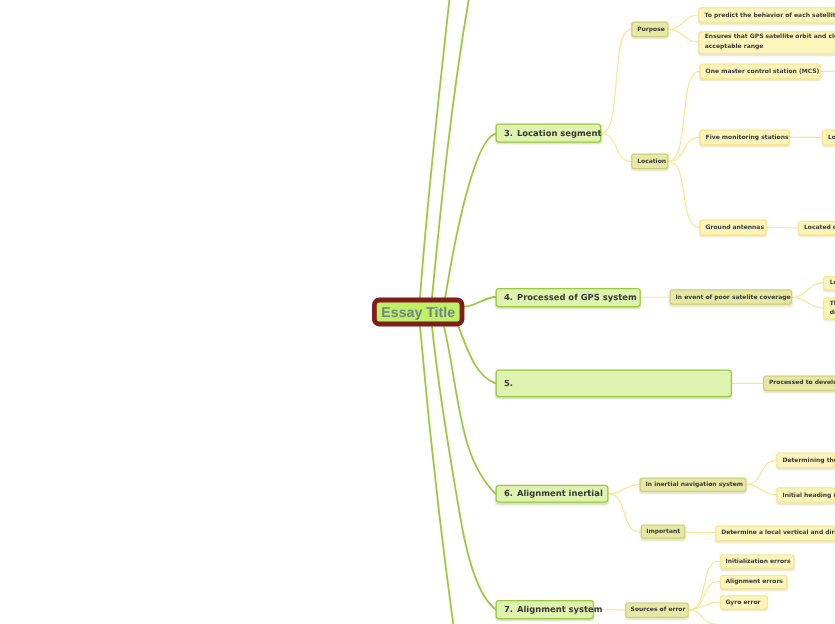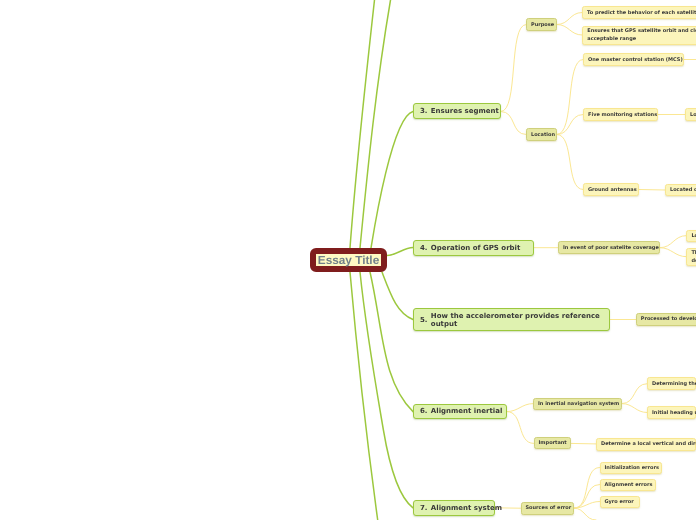--- a/index.html
+++ b/index.html
@@ -3,21 +3,21 @@
 <meta charset="utf-8">
 <title>Mind Map</title>
 <style>
   html,body{margin:0;padding:0;}
   body{width:696px;height:520px;background:#ffffff;overflow:hidden;
        font-family:"DejaVu Sans",sans-serif;-webkit-font-smoothing:antialiased;text-rendering:geometricPrecision;}
   #canvas{position:relative;width:696px;height:520px;overflow:hidden;background:#fff;}
   #links{position:absolute;left:0;top:0;width:696px;height:520px;pointer-events:none;}
   .node{position:absolute;box-sizing:border-box;display:flex;align-items:center;
         white-space:pre;line-height:1.2;}
-  .root{background:#fef9c3;border:6px solid #7f1d1d;border-radius:6px;
+  .root{background:#bef264;border:4px solid #7f1d1d;border-radius:6px;
         color:#72808a;font-size:11.8px;font-weight:bold;letter-spacing:0;
         font-family:"Liberation Sans",sans-serif;
         justify-content:center;}
   .lvl1{background:#dff2b0;border:1.2px solid #9cc83e;border-radius:3px;
         color:#383838;font-weight:bold;font-size:7px;
         padding:0 6px;box-shadow:0 1px 1.5px rgba(140,170,90,0.38);}
   .lvl2{background:#e7e8a4;border:1px solid #cfd07c;border-radius:2.5px;color:#3a3a3a;
         font-size:5px;font-weight:bold;padding:0 4px;box-shadow:0 1px 1.5px rgba(190,180,100,0.35);}
   
   .lvl3{line-height:1.6;background:#fcf5bb;border:1px solid #f8e691;border-radius:2.5px;color:#3a3a3a;
@@ -59,24 +59,23 @@
       <path d="M 390.5 0 C 376.2 84.2 368.2 163.1 360 248" stroke="#9cc83e" stroke-width="1.5" fill="none" stroke-linecap="round"></path>
       <path d="M 371 248 C 373.2 234.7 391.6 116.8 413 111.5" stroke="#9cc83e" stroke-width="1.5" fill="none" stroke-linecap="round"></path>
       <path d="M 387 255.5 C 396 255.5 404 247.5 413 247.5" stroke="#9cc83e" stroke-width="1.5" fill="none" stroke-linecap="round"></path>
       <path d="M 350 272 C 358.1 364.3 367.6 446.1 377.7 520" stroke="#9cc83e" stroke-width="1.5" fill="none" stroke-linecap="round"></path>
       <path d="M 360 272 C 366 330.4 376.2 387.7 383.4 430 C 390.1 469.6 399 497.4 413 507.8" stroke="#9cc83e" stroke-width="1.5" fill="none" stroke-linecap="round"></path>
       <path d="M 370 272 C 383.2 329.7 382 381 413 411.6" stroke="#9cc83e" stroke-width="1.5" fill="none" stroke-linecap="round"></path>
       <path d="M 382 272 C 391.1 295.9 397.3 313.6 413 319.5" stroke="#9cc83e" stroke-width="1.5" fill="none" stroke-linecap="round"></path>
     </svg>
   <div id="nodes">
       <div class="node root" style="left: 310px; top: 248px; width: 77px; height: 24px;"><span>Essay Title</span></div>
-      <div class="node lvl1" style="left: 413px; top: 103.3px; width: 87.5px; height: 15.5px;"><span class="num">3.</span><span>Ensures segment</span></div>
-      <div class="node lvl1" style="left: 413px; top: 240px; width: 121px; height: 15.5px;"><span class="num">4.</span><span>Operation of GPS orbit</span></div>
-      <div class="node lvl1 multiline" style="left: 413px; top: 307.7px; width: 196.5px; height: 23.5px;"><span class="num">5.</span><span>How the accelerometer provides reference
-output</span></div>
+      <div class="node lvl1" style="left: 413px; top: 103.3px; width: 87.5px; height: 15.5px;"><span class="num">3.</span><span>Location segment</span></div>
+      <div class="node lvl1" style="left: 413px; top: 240px; width: 121px; height: 15.5px;"><span class="num">4.</span><span>Processed of GPS system</span></div>
+      <div class="node lvl1 multiline" style="left: 413px; top: 307.7px; width: 196.5px; height: 23.5px;"><span class="num">5.</span></div>
       <div class="node lvl1" style="left: 413px; top: 403.9px; width: 94px; height: 15.3px;"><span class="num">6.</span><span>Alignment inertial</span></div>
       <div class="node lvl1" style="left: 413px; top: 499.9px; width: 81.5px; height: 15.8px;"><span class="num">7.</span><span>Alignment system</span></div>
       <div class="node lvl2" style="left: 526px; top: 18px; width: 31px; height: 13px;"><span>Purpose</span></div>
       <div class="node lvl2" style="left: 526px; top: 128px; width: 31px; height: 13px;"><span>Location</span></div>
       <div class="node lvl2" style="left: 558px; top: 241px; width: 102px; height: 13px;"><span>In event of poor satelite coverage</span></div>
       <div class="node lvl2" style="left: 635.8px; top: 313.4px; width: 70px; height: 12.2px;"><span>Processed to develop</span></div>
       <div class="node lvl2" style="left: 533px; top: 397.5px; width: 89px; height: 12.3px;"><span>In inertial navigation system</span></div>
       <div class="node lvl2" style="left: 533.5px; top: 437.4px; width: 37px; height: 12px;"><span>Important</span></div>
       <div class="node lvl2" style="left: 520.5px; top: 502px; width: 53.5px; height: 12.5px;"><span>Sources of error</span></div>
       <div class="node lvl3" style="left: 582px; top: 6px; width: 130px; height: 13px;"><span>To predict the behavior of each satellite</span></div>

